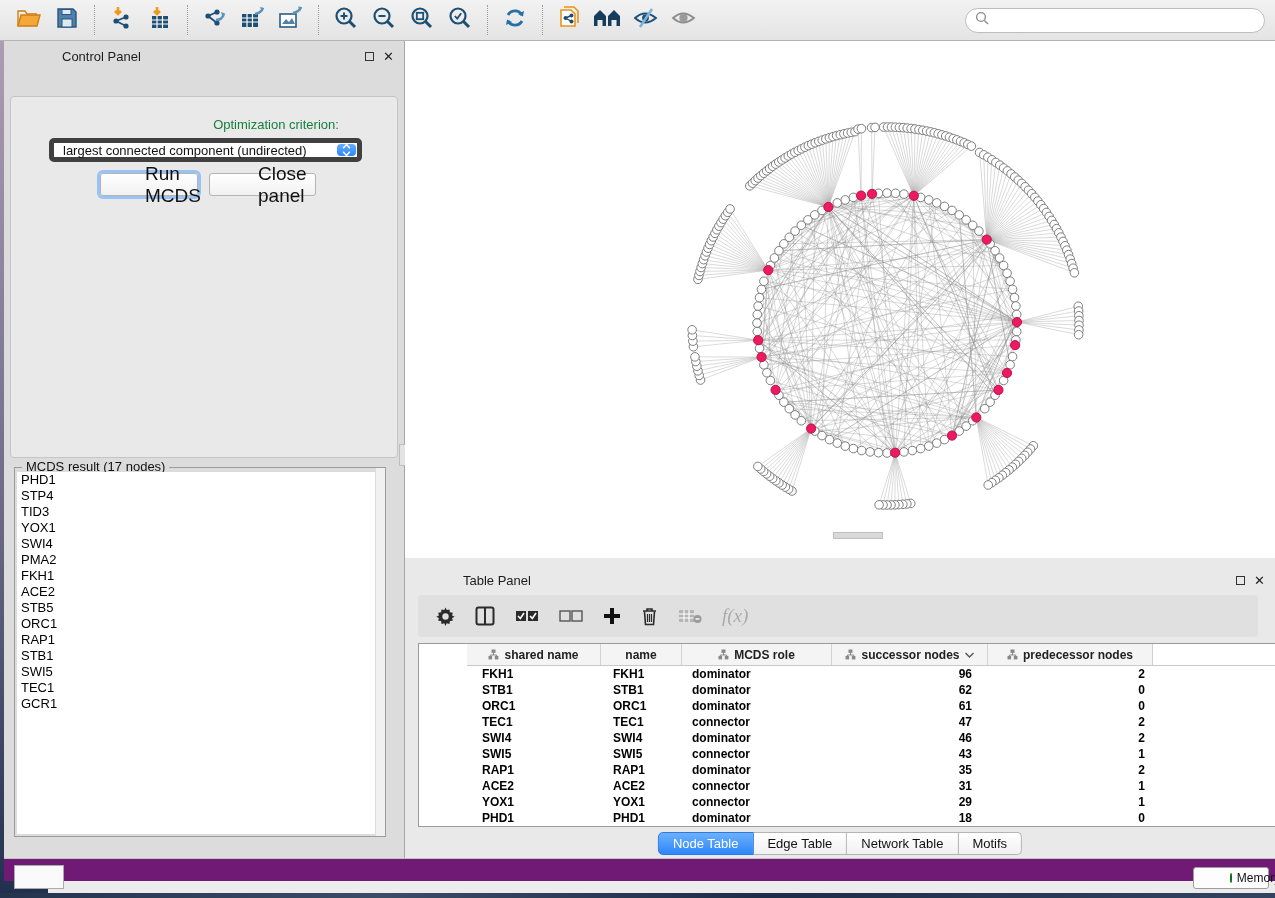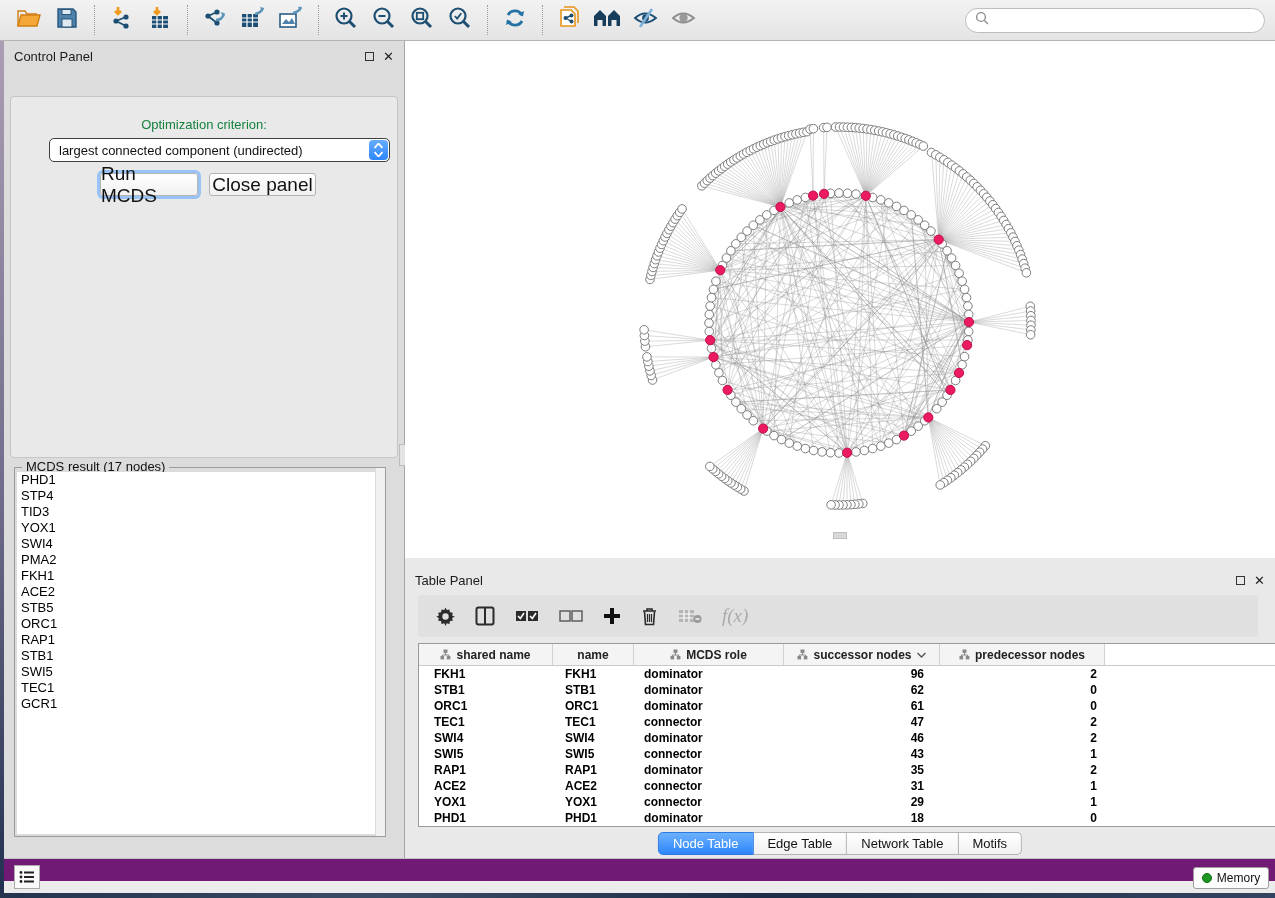--- a/index.html
+++ b/index.html
@@ -1,18 +1,18 @@
 <!DOCTYPE html>
 <html><head>
 <meta charset="utf-8">
 <style>
   * { margin:0; padding:0; box-sizing:border-box; }
   html,body { width:1275px; height:898px; overflow:hidden; }
   body { font-family:"Liberation Sans","DejaVu Sans",sans-serif; background:#ececec; position:relative; }
-  .abs { position:absolute; }
+  .abs { position:absolute;padding-left:48px; }
 
   
   #toolbar { left:0; top:0; width:1275px; height:41px;
     background:linear-gradient(#f2f2f2,#e4e4e4); border-bottom:1px solid #b3b3b3;
     display:flex; align-items:center; padding:0 10px; }
   .tb-btn { width:34px; height:32px; display:flex; align-items:center; justify-content:center; margin:0 2px; border-radius:4px; }
   .tb-sep { width:1px; height:30px; border-left:1px dotted #9a9a9a; margin:0 8px; }
   #search-field { margin-left:auto; width:300px; height:25px; background:#fff; border:1px solid #bdbdbd;
     border-radius:13px; display:flex; align-items:center; padding:0 9px; }
   #search-field input { border:none; outline:none; flex:1; font-size:12px; background:transparent; font-family:inherit; }
@@ -31,21 +31,21 @@
   .seg-tabs { position:absolute; left:50%; transform:translateX(-50%); display:flex; }
   #control-panel .seg-tabs { top:32px; }
   .seg-tabs .tab { height:23px; padding:0 14px; background:linear-gradient(#ffffff,#f1f1f1); border:1px solid #b4b4b4;
     border-left-width:0; font-size:13px; color:#111; display:flex; align-items:center; }
   .seg-tabs .tab:first-child { border-left-width:1px; border-radius:5px 0 0 5px; }
   .seg-tabs .tab:last-child { border-radius:0 5px 5px 0; }
   .seg-tabs .tab.active { background:linear-gradient(#6cb1fd,#2e86fb); color:#fff; border-color:#2e7ae2; }
 
   #cp-content { left:6px; top:55px; width:388px; height:362px; background:#e9e9e9; border:1px solid #c5c5c5; border-radius:4px; }
   #opt-label { top:20px; width:100%; text-align:center; font-size:13px; color:#15803d; }
-  #opt-select { top:41px; left:38px; width:341px; height:24px; background:#fff; border:1px solid #404040; border-radius:5px;
+  #opt-select { top:41px; left:38px; width:313px; height:24px; background:#fff; border:5px solid #404040; border-radius:5px;
     display:flex; align-items:center; font-size:13px; color:#111; padding-left:9px; }
   #opt-stepper { position:absolute; right:1px; top:1px; bottom:1px; width:19px; border-radius:4px;
     background:linear-gradient(#66adfd,#2e86fb); display:flex; flex-direction:column; align-items:center; justify-content:center; gap:2px; }
   .mac-btn { height:23px; background:linear-gradient(#ffffff,#f1f1f1); border:1px solid #b4b4b4; border-radius:3px;
     font-size:19px; color:#111; display:flex; align-items:center; justify-content:center; }
   #run-btn { top:76px; left:89px; width:98px; box-shadow:0 0 0 3px rgba(110,175,250,.65); }
   #close-panel-btn { top:76px; left:198px; width:107px; }
 
   #mcds-fieldset { left:10px; top:426px; width:372px; height:370px; border:1px solid #9c9c9c; background:#dcdcdc; }
   #mcds-legend { position:absolute; top:-9px; left:7px; background:#dcdcdc; padding:0 4px; font-size:13px; color:#111; }

